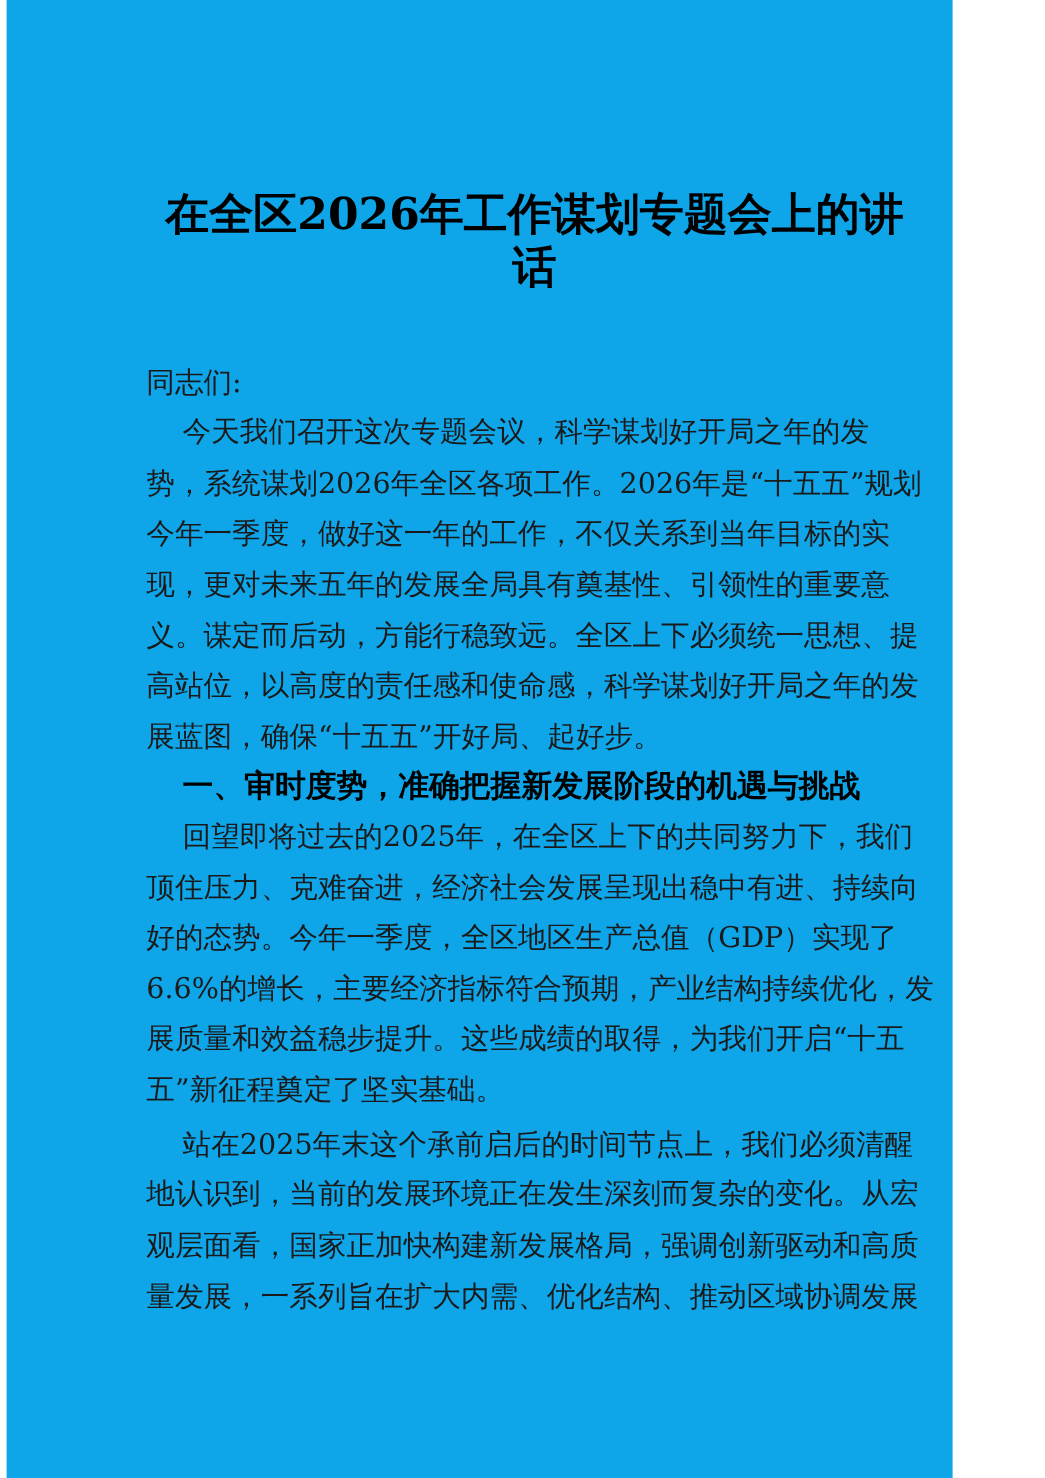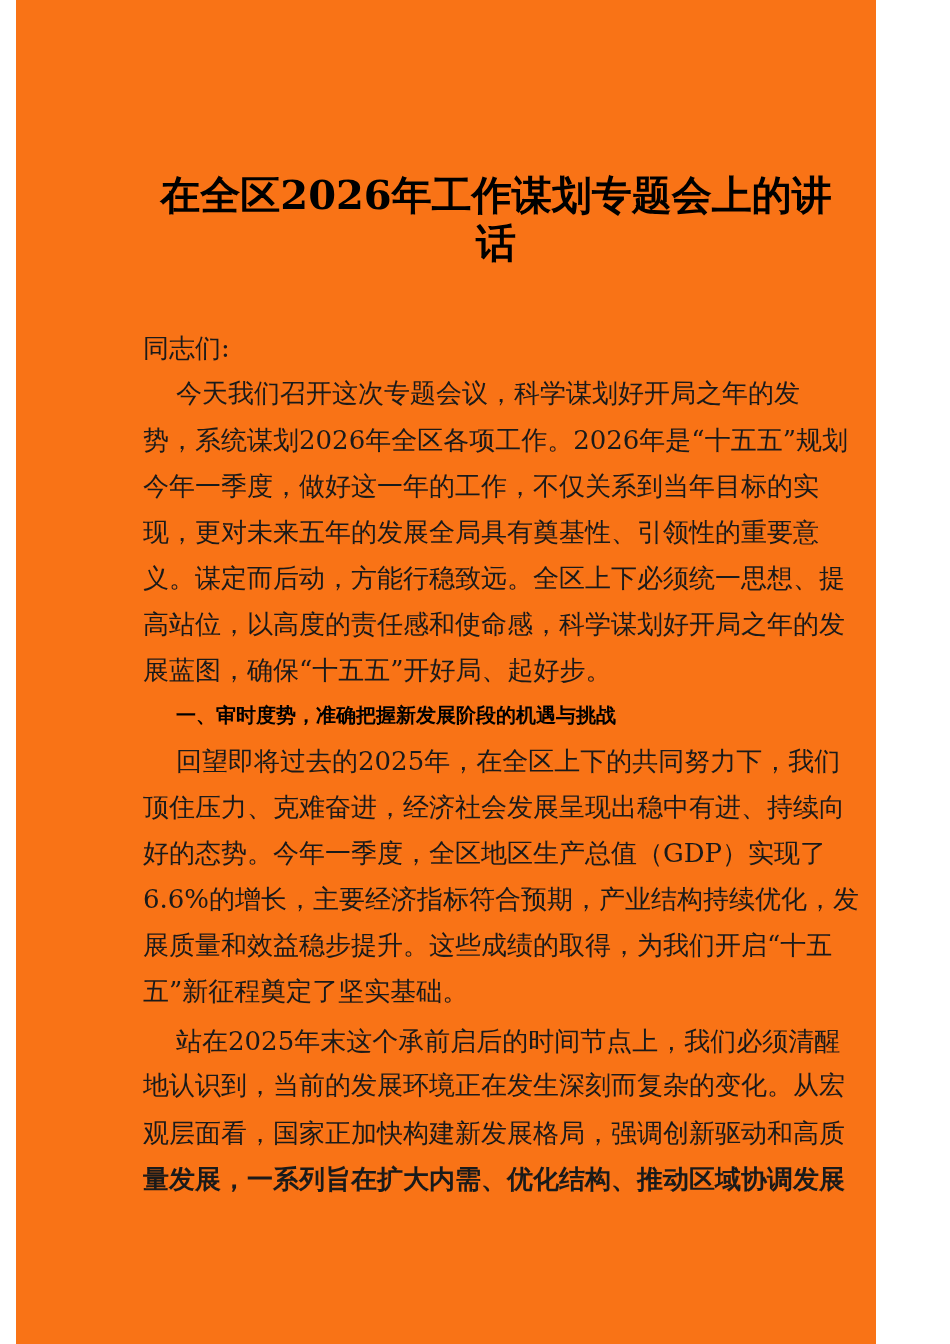--- a/index.html
+++ b/index.html
@@ -10,25 +10,25 @@
     body {
       width: 950px;
       height: 1344px;
       position: relative;
       overflow: hidden;
       font-family: "DejaVu Serif", "Liberation Serif", serif;
       color: #111111;
     }
     .page {
       position: absolute;
-      left: 16px;
+      left: 6px;
       top: 0;
       width: 860px;
       height: 1344px;
-      background: #f97316;
+      background: #0ea5e9;
     }
     .title {
       position: absolute;
       left: 120px;
       width: 720px;
       text-align: center;
       font-family: "DejaVu Serif", "Liberation Serif", serif;
       font-weight: bold;
       font-size: 40px;
       line-height: 50px;
@@ -47,21 +47,21 @@
       line-height: 30px;
       color: #1a1a1a;
     }
     .line.indent { left: 160px; }
     .heading {
       position: absolute;
       left: 160px;
       white-space: nowrap;
       font-family: "DejaVu Sans", "Liberation Sans", sans-serif;
       font-weight: bold;
-      font-size: 20px;
+      font-size: 28px;
       line-height: 30px;
       color: #000000;
     }
   </style>
 </head>
 <body>
 
 <div class="page">
 
   <div class="title title-line1">在全区2026年工作谋划专题会上的讲</div>
@@ -87,16 +87,16 @@
     <div class="line" style="top:838px;">好的态势。今年一季度，全区地区生产总值（GDP）实现了</div>
     <div class="line" style="top:884px;text-align:center;">6.6%的增长，主要经济指标符合预期，产业结构持续优化，发</div>
     <div class="line" style="top:930px;">展质量和效益稳步提升。这些成绩的取得，为我们开启“十五</div>
     <div class="line" style="top:976px;">五”新征程奠定了坚实基础。</div>
   </div>
 
   <div>
     <div class="line indent" style="top:1026px;">站在2025年末这个承前启后的时间节点上，我们必须清醒</div>
     <div class="line" style="top:1072px;font-family:Liberation Mono, monospace;">地认识到，当前的发展环境正在发生深刻而复杂的变化。从宏</div>
     <div class="line" style="top:1118px;">观层面看，国家正加快构建新发展格局，强调创新驱动和高质</div>
-    <div class="line" style="top:1164px;font-weight:bold;">量发展，一系列旨在扩大内需、优化结构、推动区域协调发展</div>
+    <div class="line" style="top:1164px;">量发展，一系列旨在扩大内需、优化结构、推动区域协调发展</div>
   </div>
 
 </div>
 
 </body></html>

